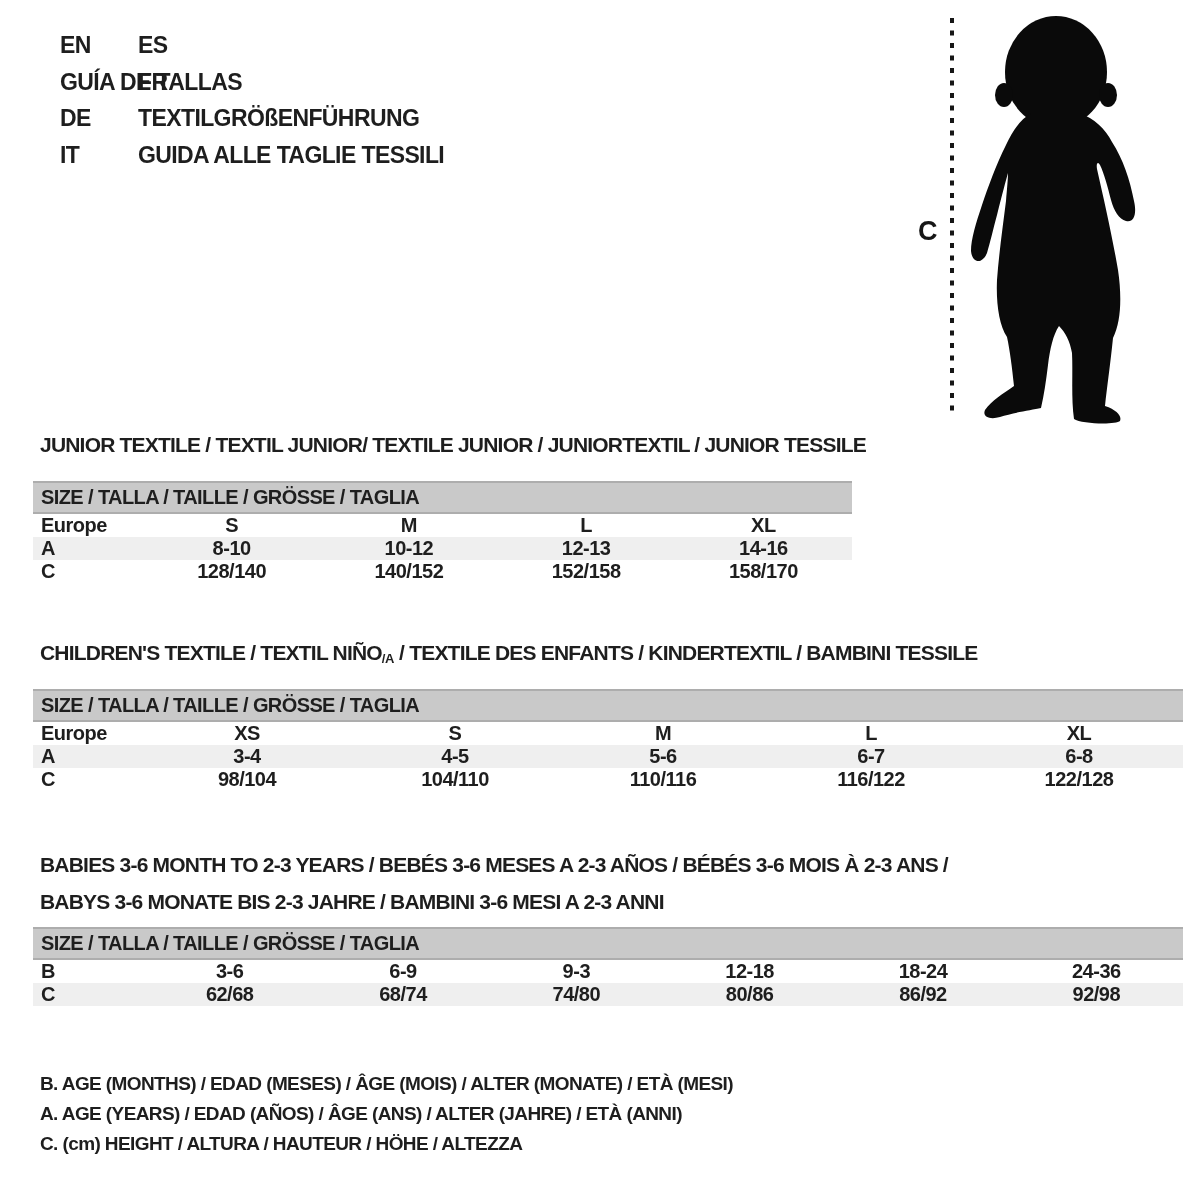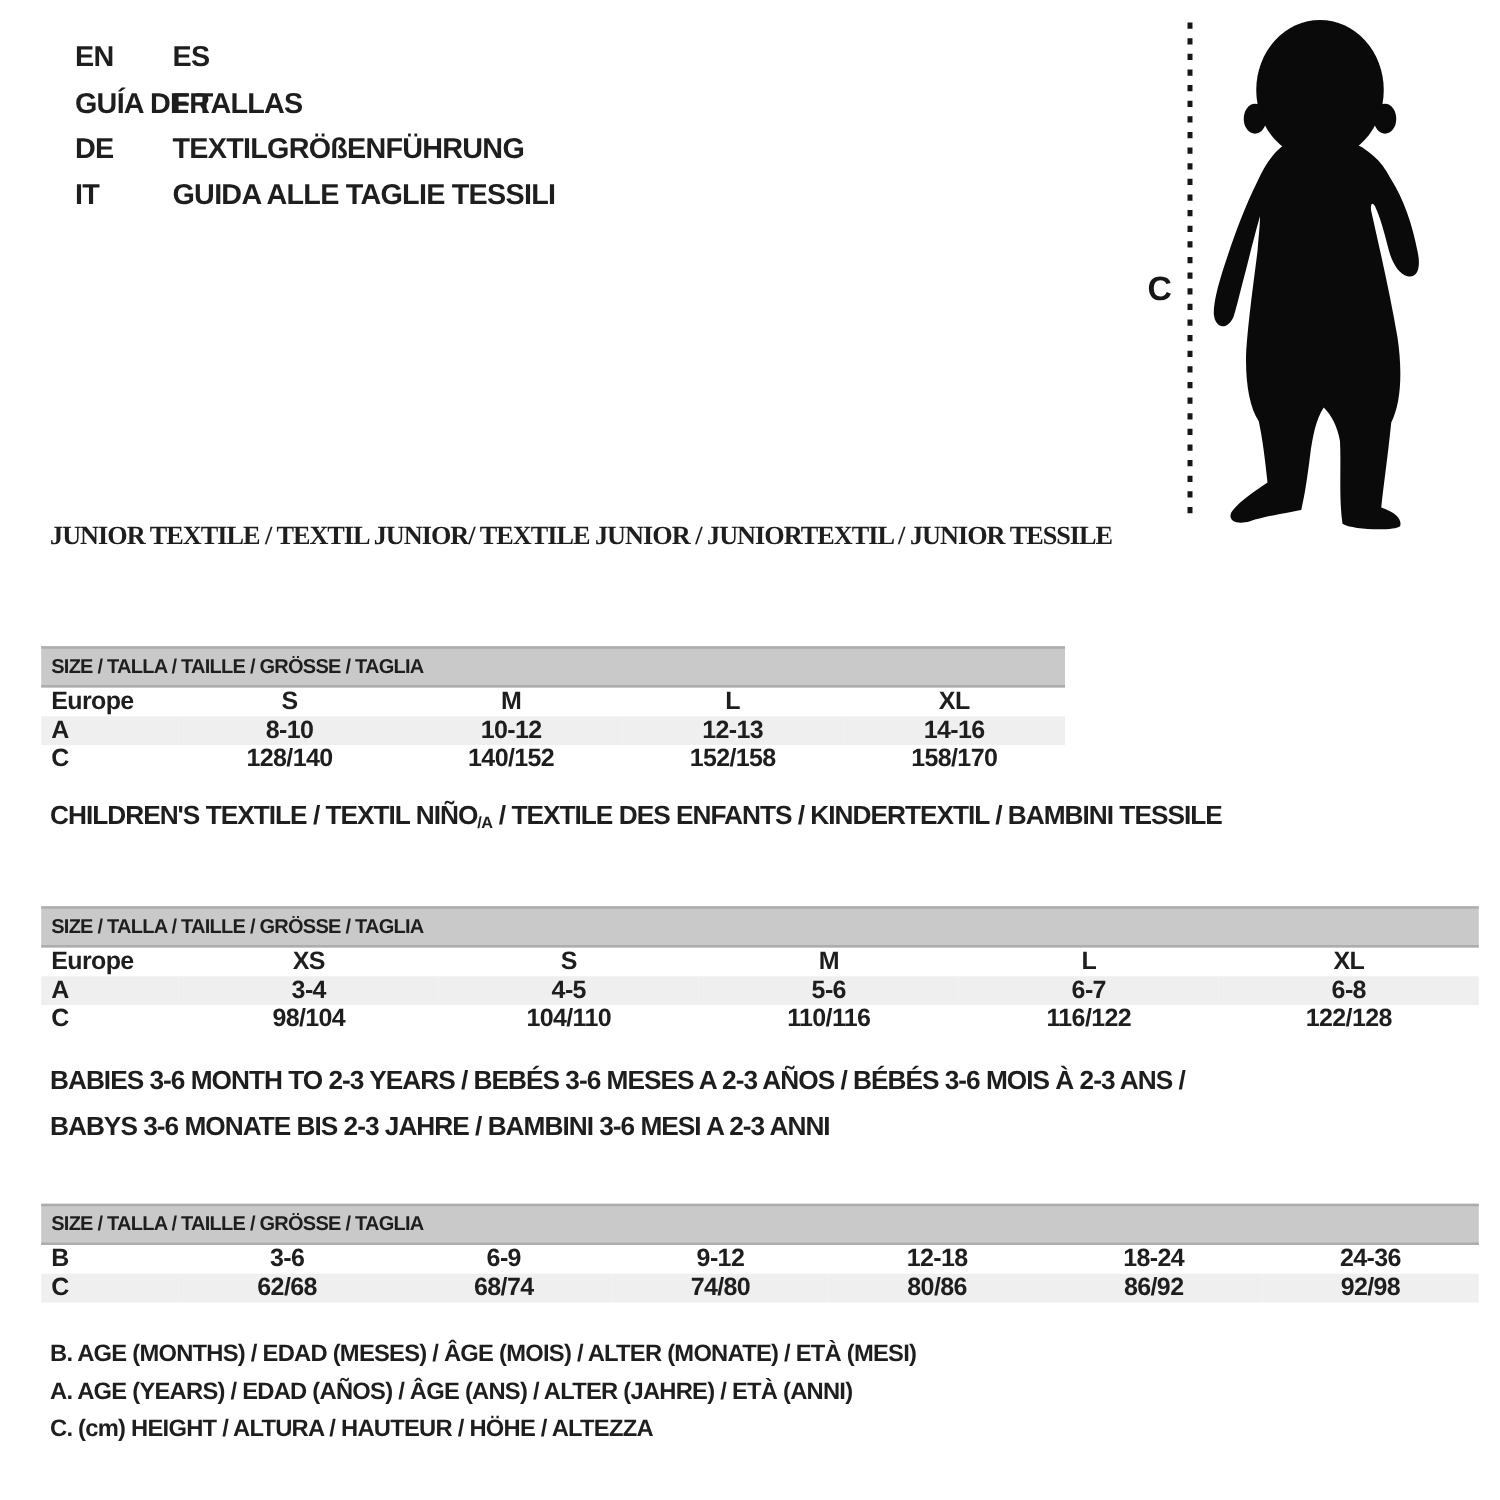--- a/index.html
+++ b/index.html
@@ -21,37 +21,37 @@
 
   
   .figure { position:absolute; left:900px; top:10px; width:260px; height:415px; }
 
   
   .sec-h {
     position:absolute; left:40px;
     font-size:21px; font-weight:700; letter-spacing:-0.8px; white-space:nowrap;
   }
   .sec-h .subsize { font-size:13px; vertical-align:-3px; letter-spacing:-0.4px; }
-  #junior-h   { top:416px;font-family:Liberation Serif, serif; }
+  #junior-h   { top:433px; }
   #children-h { top:641px; }
   #babies-h   { top:846px; line-height:37px; }
 
   
   .tbl-block { position:absolute; }
   #junior-block   { left:33px; top:481px; width:819px;  }
   #children-block { left:33px; top:689px; width:1150px; }
   #babies-block   { left:33px; top:927px; width:1150px; }
 
   .band {
     box-sizing:border-box; height:33px;
     background:var(--band, #c9c9c9);
     border-top:2px solid var(--band_edge, #adadad);
     border-bottom:2px solid var(--band_edge, #adadad);
-    font-size:16px; font-weight:700; letter-spacing:-0.6px;
-    line-height:29px; padding-left:8px; white-space:nowrap;margin-top:36px;
+    font-size:20px; font-weight:700; letter-spacing:-0.6px;
+    line-height:29px; padding-left:8px; white-space:nowrap;
   }
 
   .size-table {
     width:100%; border-collapse:collapse; table-layout:fixed;
     font-size:20px; font-weight:700; letter-spacing:-0.5px;
   }
   .size-table tr { height:19px; }
   .size-table td { text-align:center; padding:0; vertical-align:middle; }
   .size-table td:first-child { text-align:left; padding-left:8px; }
   .size-table tr.alt { background:var(--row_alt, #efefef); }
@@ -219,21 +219,21 @@
           <col>
           <col>
           <col>
           <col>
         </colgroup>
       <tbody>
           <tr>
             <td>B</td>
             <td>3-6</td>
             <td>6-9</td>
-            <td>9-12</td>
+            <td>9-3</td>
             <td>12-18</td>
             <td>18-24</td>
             <td>24-36</td>
           </tr>
           <tr class="alt">
             <td>C</td>
             <td>62/68</td>
             <td>68/74</td>
             <td>74/80</td>
             <td>80/86</td>

